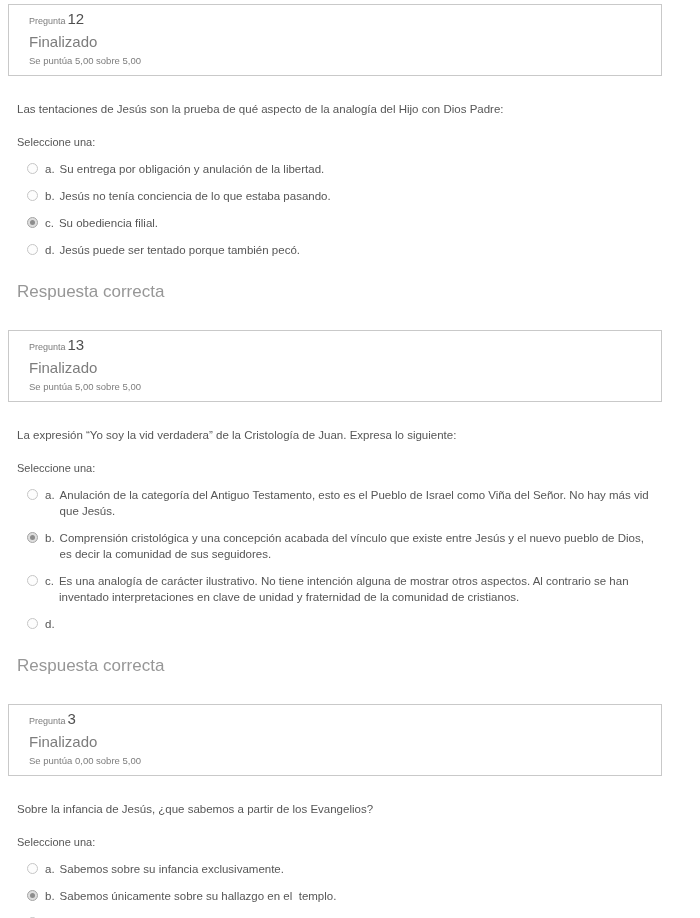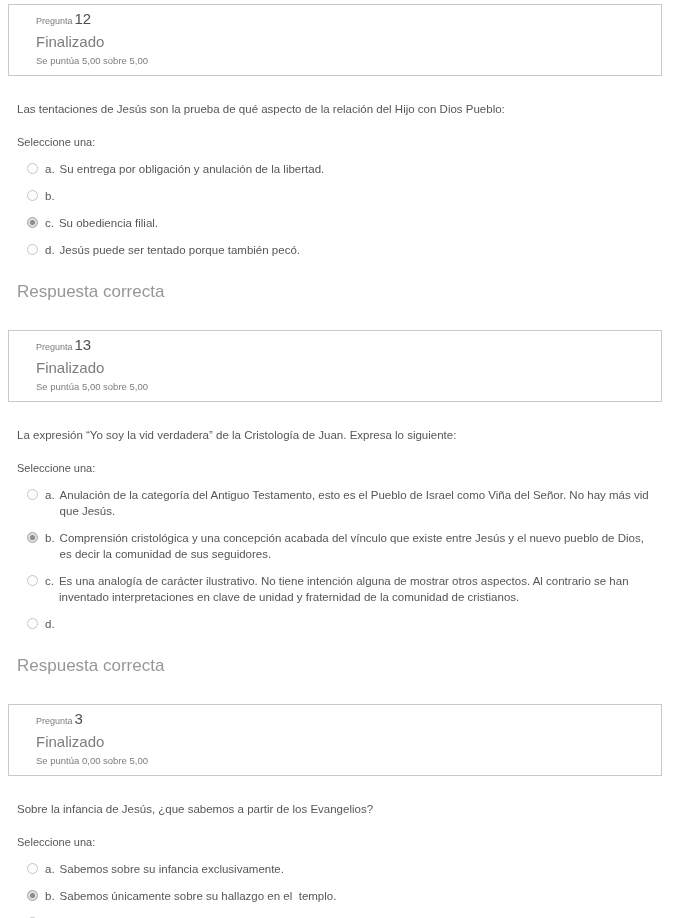--- a/index.html
+++ b/index.html
@@ -18,21 +18,21 @@
     padding-top: 4px;
   }
   .question {
     margin-bottom: 30px;
   }
   
   .info-box {
     margin: 0 38px 25px 8px;
     border: 1px solid #c9c9c9;
     background: #ffffff;
-    padding: 6px 12px 9px 27px;
+    padding: 6px 12px 9px 20px;
   }
   .q-no {
     line-height: 16px;
   }
   .q-label {
     font-size: 9px;
     color: #7d7d7d;
   }
   .q-number {
     font-size: 15px;
@@ -123,30 +123,31 @@
 
   <section class="question">
     <div class="info-box">
       <div class="q-no">
         <span class="q-label">Pregunta</span><span class="q-number">12</span>
       </div>
       <div class="q-state">Finalizado</div>
       <div class="q-grade">Se puntúa 5,00 sobre 5,00</div>
     </div>
     <div class="q-content">
-      <p class="q-text">Las tentaciones de Jesús son la prueba de qué aspecto de la relación del Hijo con Dios Pueblo:</p>
+      <p class="q-text">Las tentaciones de Jesús son la prueba de qué aspecto de la analogía del Hijo con Dios Padre:</p>
       <p class="q-prompt">Seleccione una:</p>
       <div class="option">
         <span class="radio"></span>
         <span class="opt-key">a.</span>
         <span class="opt-text">Su entrega por obligación y anulación de la libertad.</span>
       </div>
       <div class="option">
         <span class="radio"></span>
         <span class="opt-key">b.</span>
+        <span class="opt-text">Jesús no tenía conciencia de lo que estaba pasando.</span>
       </div>
       <div class="option">
         <span class="radio checked"></span>
         <span class="opt-key">c.</span>
         <span class="opt-text">Su obediencia filial.</span>
       </div>
       <div class="option">
         <span class="radio"></span>
         <span class="opt-key">d.</span>
         <span class="opt-text">Jesús puede ser tentado porque también pecó.</span>

